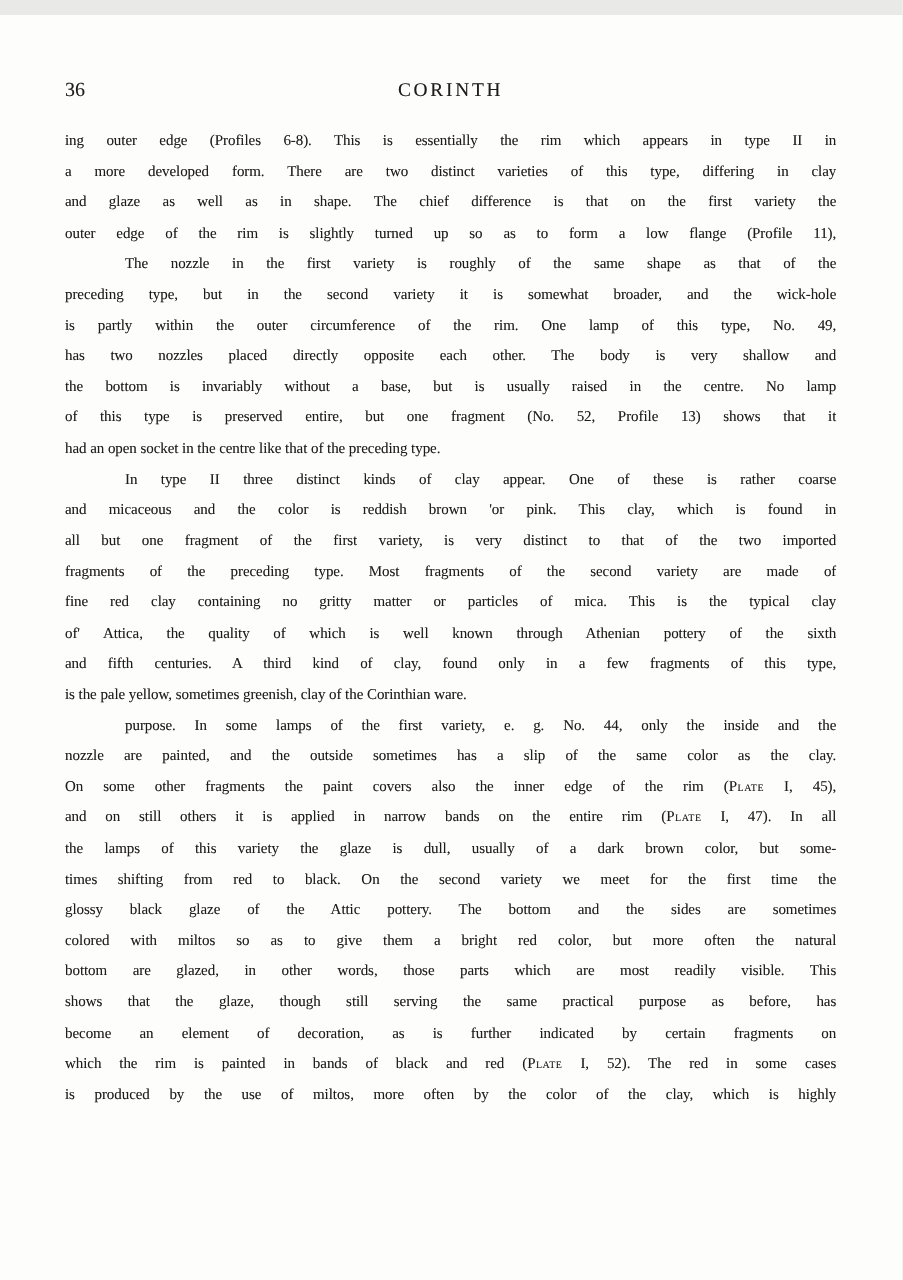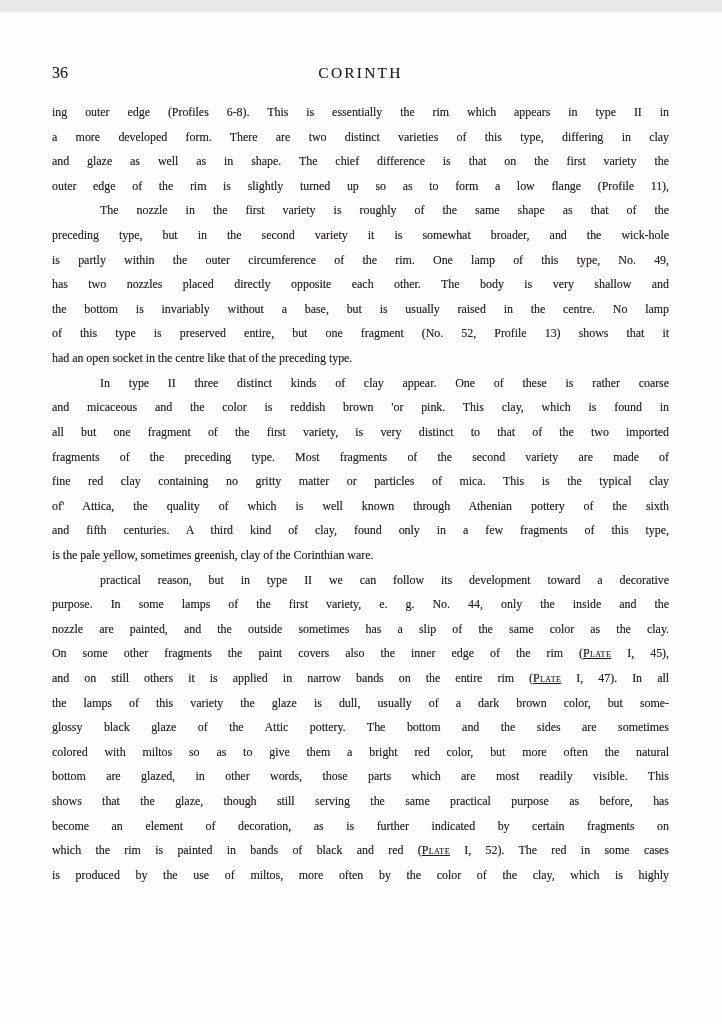--- a/index.html
+++ b/index.html
@@ -43,21 +43,21 @@
   .line {
     line-height: 24.62px;
     height: 24.62px;
     overflow: hidden;
     text-align: justify;
     text-align-last: justify;
     white-space: normal;
   }
   .line.lastline { text-align-last: left; }
   .para.indent .line:first-child { text-indent: 48px; }
-  .sc { font-variant: small-caps; letter-spacing: 0.4px; text-decoration: underline; }
+  .sc { font-variant: small-caps; letter-spacing: 0.4px; }
   .it { }
 </style>
 </head>
 <body>
 
 <div class="page">
   <div class="pagenum">36</div>
   <div class="runhead">CORINTH</div>
   <div class="textblock">
       <div class="para">
@@ -79,26 +79,26 @@
         <div class="line">In type II three distinct kinds of clay appear. One of these is rather coarse</div>
         <div class="line">and micaceous and the color is reddish brown 'or pink. This clay, which is found in</div>
         <div class="line">all but one fragment of the first variety, is very distinct to that of the two imported</div>
         <div class="line">fragments of the preceding type. Most fragments of the second variety are made of</div>
         <div class="line">fine red clay containing no gritty matter or particles of mica. This is the typical clay</div>
         <div class="line">of' Attica, the quality of which is well known through Athenian pottery of the sixth</div>
         <div class="line">and fifth centuries. A third kind of clay, found only in a few fragments of this type,</div>
         <div class="line lastline">is the pale yellow, sometimes greenish, clay of the Corinthian ware.</div>
       </div>
       <div class="para indent">
-        <div class="line">practical reason, but in type II we can follow its development toward a decorative</div>
         <div class="line">purpose. In some lamps of the first variety, e. g. No. 44, only the inside and the</div>
         <div class="line">nozzle are painted, and the outside sometimes has a slip of the same color as the clay.</div>
         <div class="line">On some other fragments the paint covers also the inner edge of the rim (<span class="sc">Plate</span> I, 45),</div>
         <div class="line">and on still others it is applied in narrow bands on the entire rim (<span class="sc">Plate</span> I, 47). In all</div>
         <div class="line">the lamps of this variety the glaze is dull, usually of a dark brown color, but some-</div>
+        <div class="line">times shifting from red to black. On the second variety we meet for the first time the</div>
         <div class="line">glossy black glaze of the Attic pottery. The bottom and the sides are sometimes</div>
         <div class="line">colored with <span class="it">miltos</span> so as to give them a bright red color, but more often the natural</div>
         <div class="line">bottom are glazed, in other words, those parts which are most readily visible. This</div>
         <div class="line">shows that the glaze, though still serving the same practical purpose as before, has</div>
         <div class="line">become an element of decoration, as is further indicated by certain fragments on</div>
         <div class="line">which the rim is painted in bands of black and red (<span class="sc">Plate</span> I, 52). The red in some cases</div>
         <div class="line">is produced by the use of <span class="it">miltos</span>, more often by the color of the clay, which is highly</div>
       </div>
     </div>
 </div>

